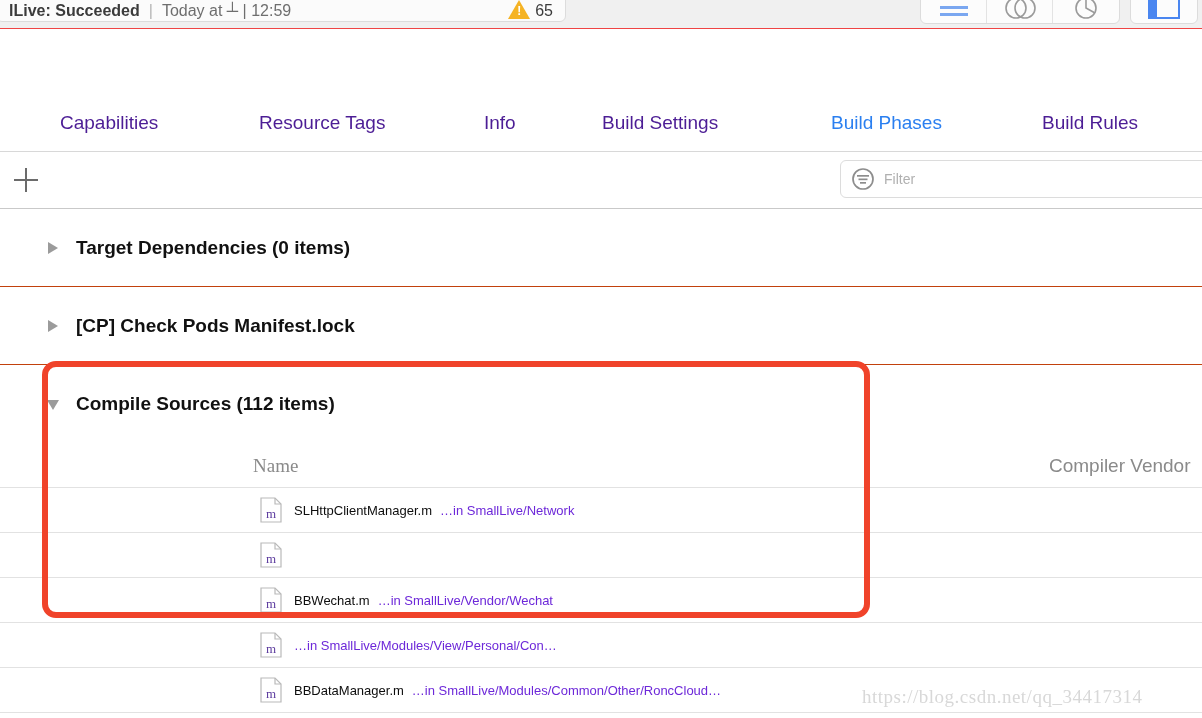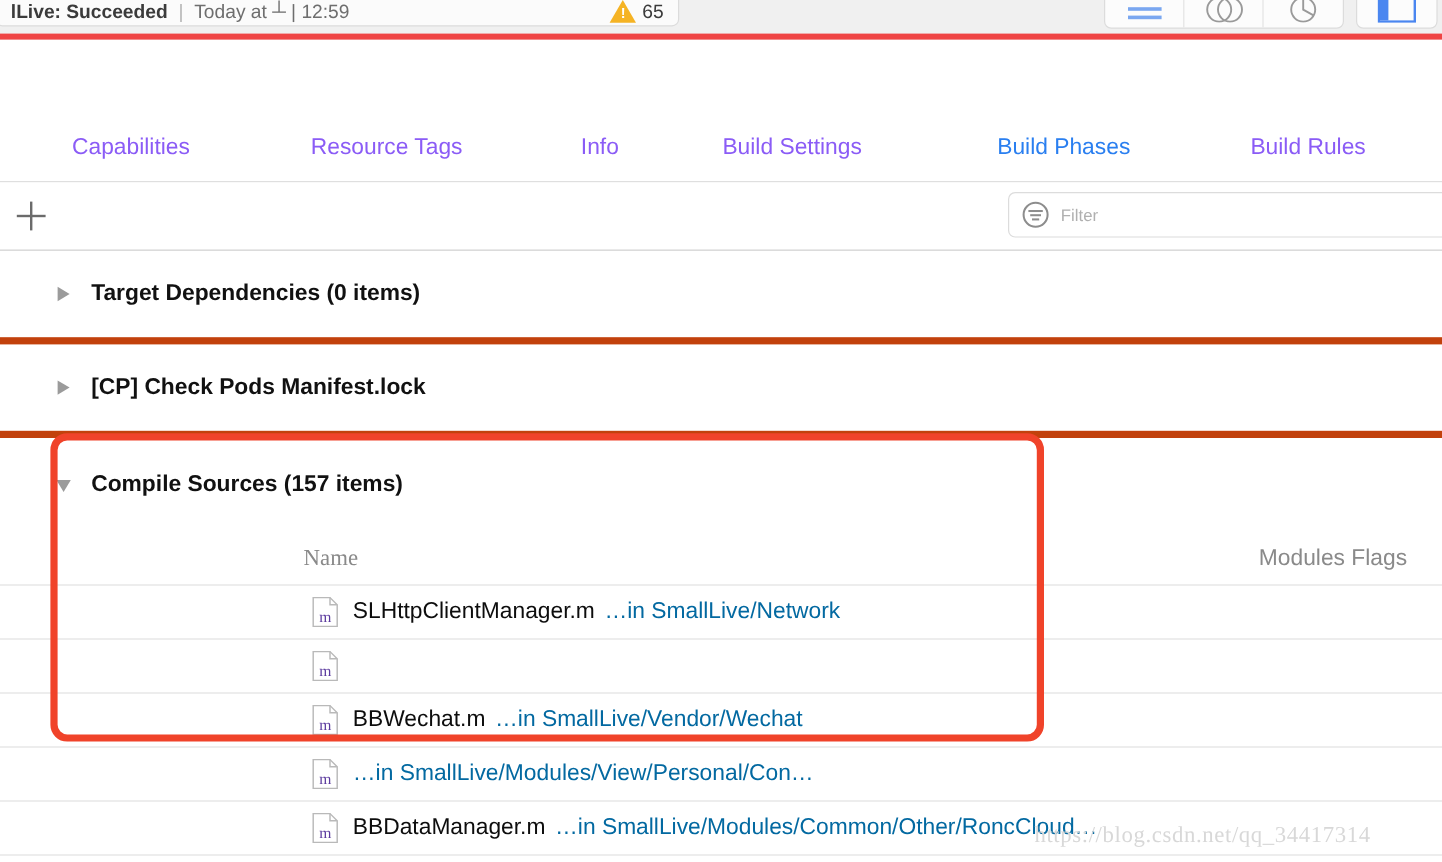--- a/index.html
+++ b/index.html
@@ -16,21 +16,21 @@
     position: relative;
   }
 
   
   .topbar {
     position: absolute;
     left: 0; top: 0;
     width: 1202px;
     height: 28px;
     background: #f0f0f0;
-    border-bottom: 5px solid #ef4444;
+    border-bottom: 1px solid #ef4444;
     overflow: hidden;
   }
   .status-capsule {
     position: absolute;
     left: -4px;
     top: -22px;
     width: 570px;
     height: 44px;
     background: #fbfbfb;
     border: 1px solid #dcdcdc;
@@ -131,21 +131,21 @@
     top: 94px;
     width: 1202px;
     height: 57px;
     background: #ffffff;
     border-bottom: 1px solid #d8d8d8;
     display: flex;
     align-items: center;
   }
   .tab {
     font-size: 19px;
-    color: #8b5cf6;
+    color: #4c1d95;
     white-space: nowrap;
     cursor: default;
   }
   .tab.selected { color: #2a7ff0; }
 
   
   .filterbar {
     position: absolute;
     left: 0;
     top: 152px;
@@ -190,21 +190,21 @@
     width: 1202px;
     height: 509px;
     background: #ffffff;
     overflow: hidden;
   }
   .phase-header {
     position: relative;
     height: 78px;
     display: flex;
     align-items: center;
-    border-bottom: 6px solid #c2410c;
+    border-bottom: 1px solid #c2410c;
     box-sizing: border-box;
   }
   .phase-header.noborder { border-bottom: none; }
   .disclosure {
     position: absolute;
     left: 46px;
     width: 14px;
     height: 14px;
   }
   .phase-title {
@@ -246,28 +246,28 @@
   }
   .file-icon {
     position: absolute;
     left: 260px;
     width: 22px;
     height: 26px;
   }
   .file-text {
     position: absolute;
     left: 294px;
-    font-size: 19px;
+    font-size: 13px;
     white-space: nowrap;
     display: flex;
     align-items: baseline;
     gap: 8px;
   }
   .file-name { color: #0d0d0d; }
-  .file-path { color: #0369a1; }
+  .file-path { color: #6d28d9; }
 
   
   .annot-rect {
     position: absolute;
     left: 42px;
     top: 361px;
     width: 828px;
     height: 257px;
     border: 6px solid #f0432a;
     border-radius: 14px;
@@ -374,26 +374,26 @@
     <svg class="disclosure" viewBox="0 0 14 14">
       <path d="M2 1 L12 7 L2 13 Z" fill="#9b9b9b"></path>
     </svg>
     <span class="phase-title">[CP] Check Pods Manifest.lock</span>
   </div>
 
   <div class="phase-header noborder">
     <svg class="disclosure" viewBox="0 0 14 14">
       <path d="M1 3 L13 3 L7 13 Z" fill="#9b9b9b"></path>
     </svg>
-    <span class="phase-title">Compile Sources (157 items)</span>
+    <span class="phase-title">Compile Sources (112 items)</span>
   </div>
 
   <div class="col-head-row">
     <span class="col-name">Name</span>
-    <span class="col-flags">Modules Flags</span>
+    <span class="col-flags">Compiler Vendor</span>
   </div>
 
   <div class="file-row">
     <svg class="file-icon" viewBox="0 0 22 26">
       <path d="M1 1 H15 L21 7 V25 H1 Z" fill="#ffffff" stroke="#b9b9b9" stroke-width="1.2"></path>
       <path d="M15 1 L15 7 L21 7" fill="none" stroke="#b9b9b9" stroke-width="1.2"></path>
       <text x="11" y="21" font-family="Liberation Serif, serif" font-size="13" fill="#5b3a9e" text-anchor="middle">m</text>
     </svg>
     <span class="file-text">
       <span class="file-name">SLHttpClientManager.m</span>

